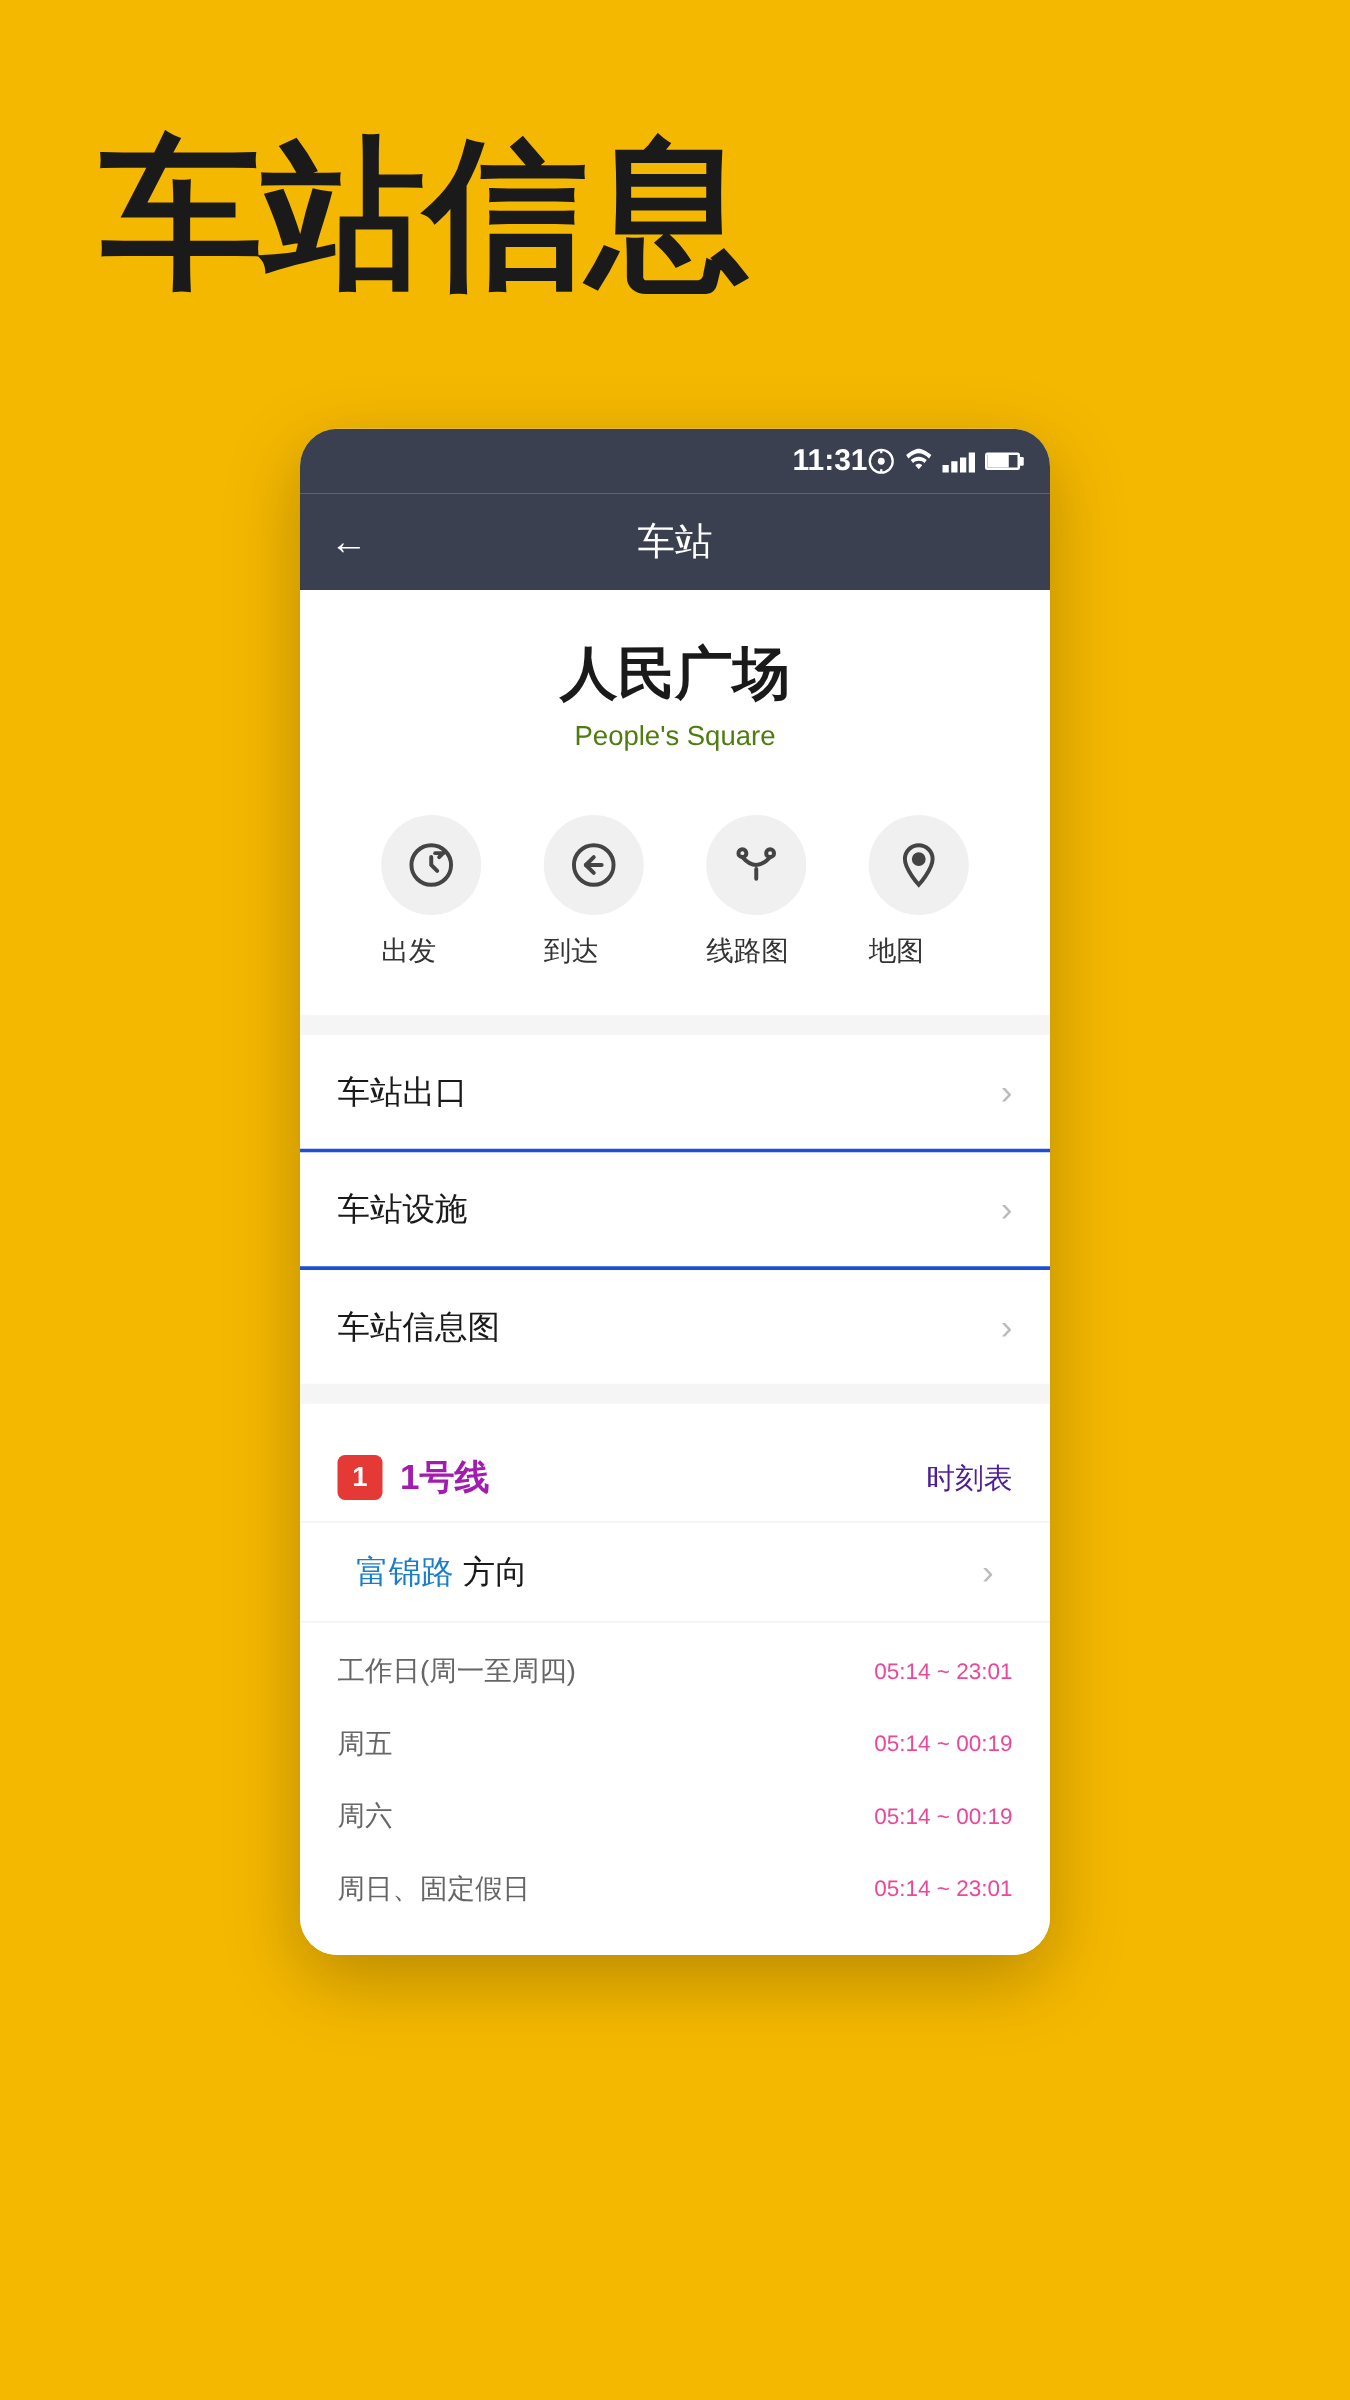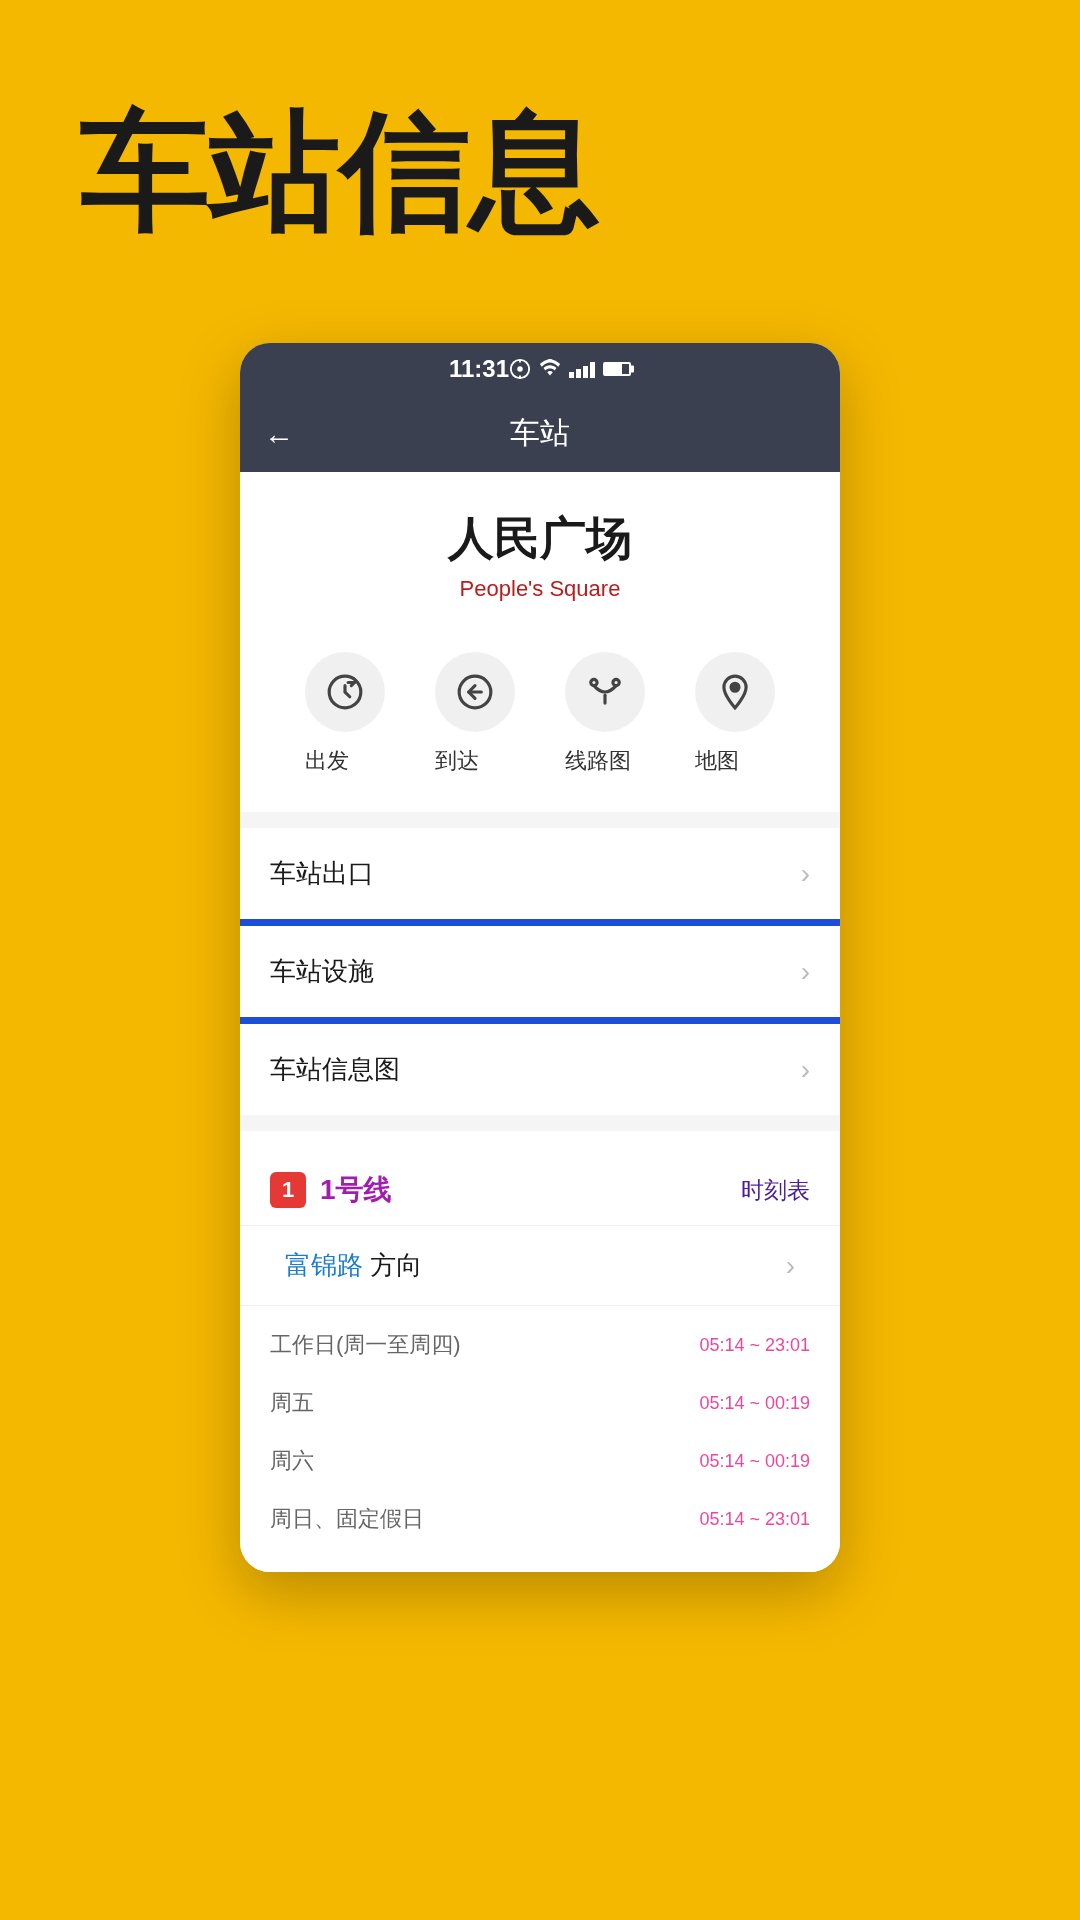--- a/index.html
+++ b/index.html
@@ -42,21 +42,21 @@
       overflow: hidden;
       box-shadow: 0 20px 60px rgba(0,0,0,0.25);
     }
 
     
     .status-bar {
       background: #3a4050;
       color: #fff;
       display: flex;
       align-items: center;
-      justify-content: center;
+      justify-content: flex-end;
       padding: 10px 24px;
       height: 52px;
     }
     .status-time {
       font-size: 24px;
       font-weight: 600;
     }
     .status-icons {
       display: flex;
       align-items: center;
@@ -123,21 +123,21 @@
       text-align: center;
       padding: 36px 20px 30px;
     }
     .station-name-zh {
       font-size: 46px;
       font-weight: 600;
       color: #1a1a1a;
     }
     .station-name-en {
       font-size: 22px;
-      color: #b91c1c;
+      color: #4d7c0f;
       margin-top: 6px;
     }
 
     
     .action-row {
       background: #fff;
       display: flex;
       justify-content: center;
       gap: 50px;
       padding: 20px 20px 36px;
@@ -171,21 +171,21 @@
     .menu-section {
       background: #f5f5f5;
       padding: 16px 0;
     }
     .menu-item {
       background: #fff;
       display: flex;
       align-items: center;
       justify-content: space-between;
       padding: 28px 30px;
-      border-bottom: 7px solid #1d4ed8;
+      border-bottom: 3px solid #1d4ed8;
       cursor: pointer;
     }
     .menu-item:last-child {
       border-bottom: none;
     }
     .menu-item-label {
       font-size: 26px;
       color: #1a1a1a;
     }
     .chevron-right {

